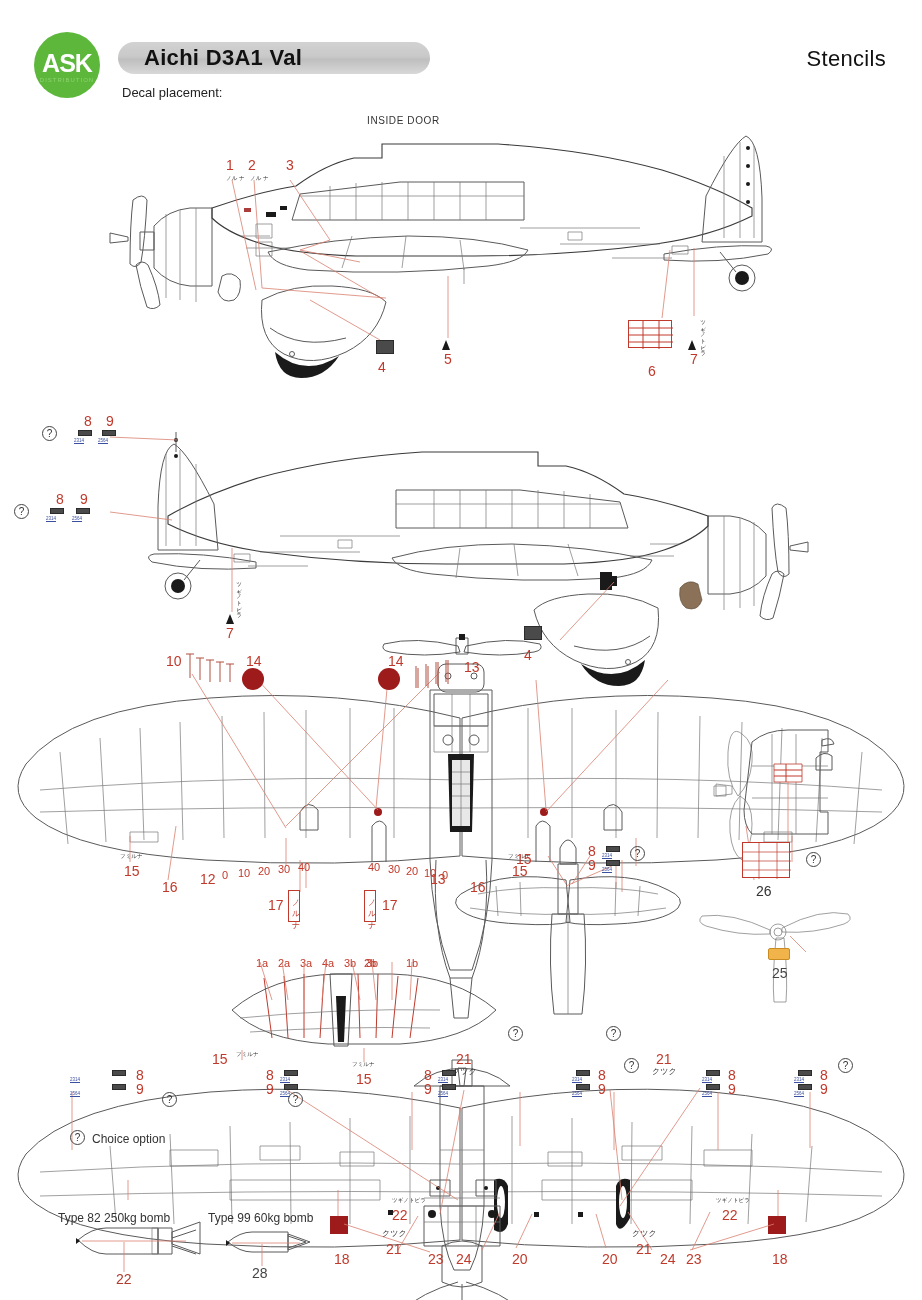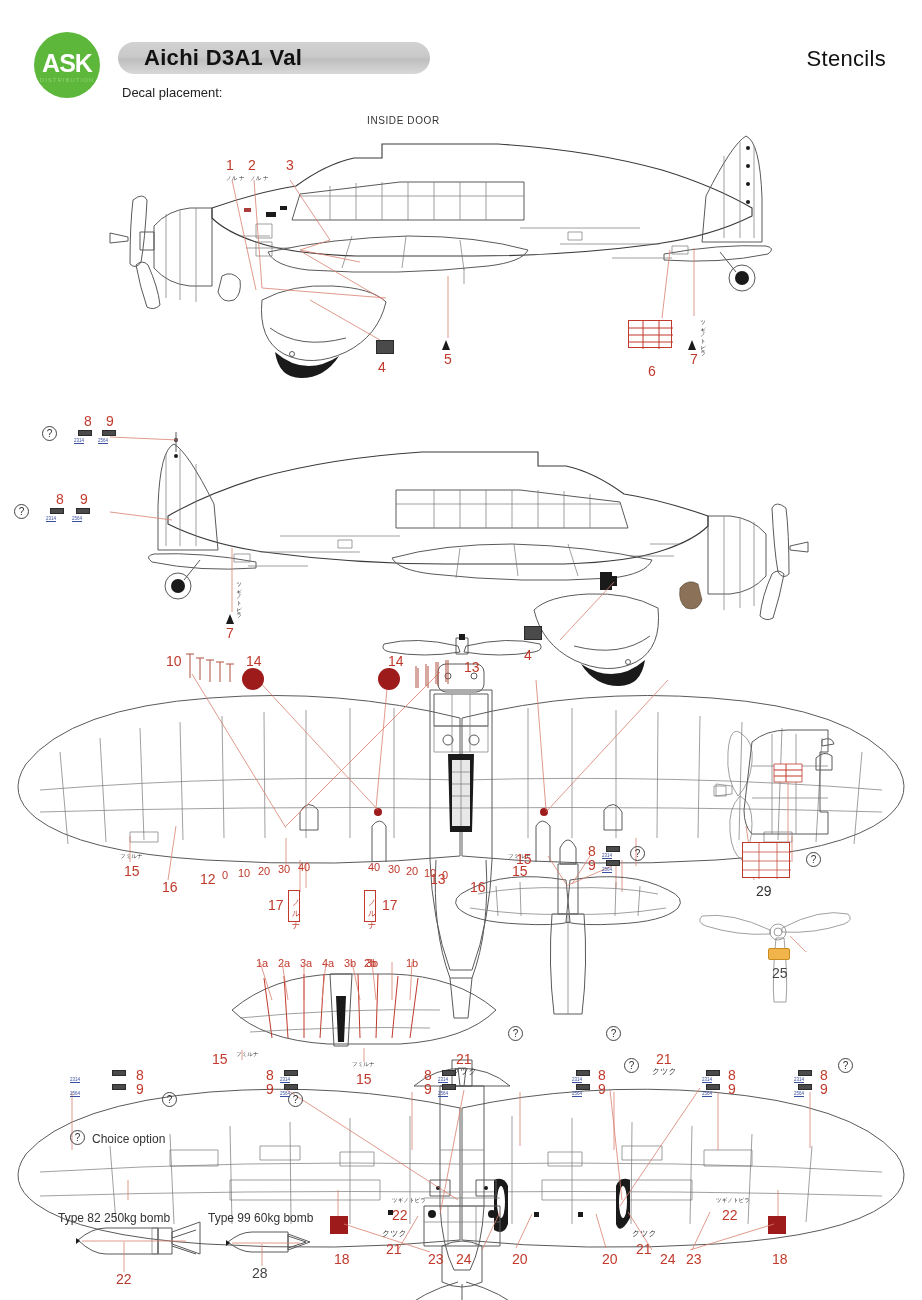--- a/index.html
+++ b/index.html
@@ -644,21 +644,21 @@
   <div class="num" style="left:660px; top:1252px;">24</div>
 
   <div class="ychip" style="left:768px; top:948px; width:22px; height:12px;"></div>
   <div class="num dk" style="left:772px; top:966px; color:#444;">25</div>
 
   <div class="tbl-dec" style="left:742px; top:842px; width:48px; height:36px;">
     <svg width="48" height="36" style="display:block">
       <path stroke="#c0392b" stroke-width=".7" fill="none" d="M0 9 L48 9 M0 18 L48 18 M0 27 L48 27 M16 0 L16 36 M34 0 L34 36"></path>
     </svg>
   </div>
-  <div class="num dk" style="left:756px; top:884px; color:#333;">29</div>
+  <div class="num dk" style="left:756px; top:884px; color:#333;">26</div>
   <div class="qmark" style="left:806px; top:852px;">?</div>
 
   <div class="qmark" style="left:70px; top:1130px;">?</div>
   <div class="legend" style="left:92px; top:1132px;">Choice option</div>
 
   <div class="bomb-label" style="left:58px; top:1211px;">Type 82 250kg bomb</div>
   <div class="num dk" style="left:116px; top:1272px; color:#b23b2e;">22</div>
   <div class="bomb-label" style="left:208px; top:1211px;">Type 99 60kg bomb</div>
   <div class="num dk" style="left:252px; top:1266px; color:#444;">28</div>
 

